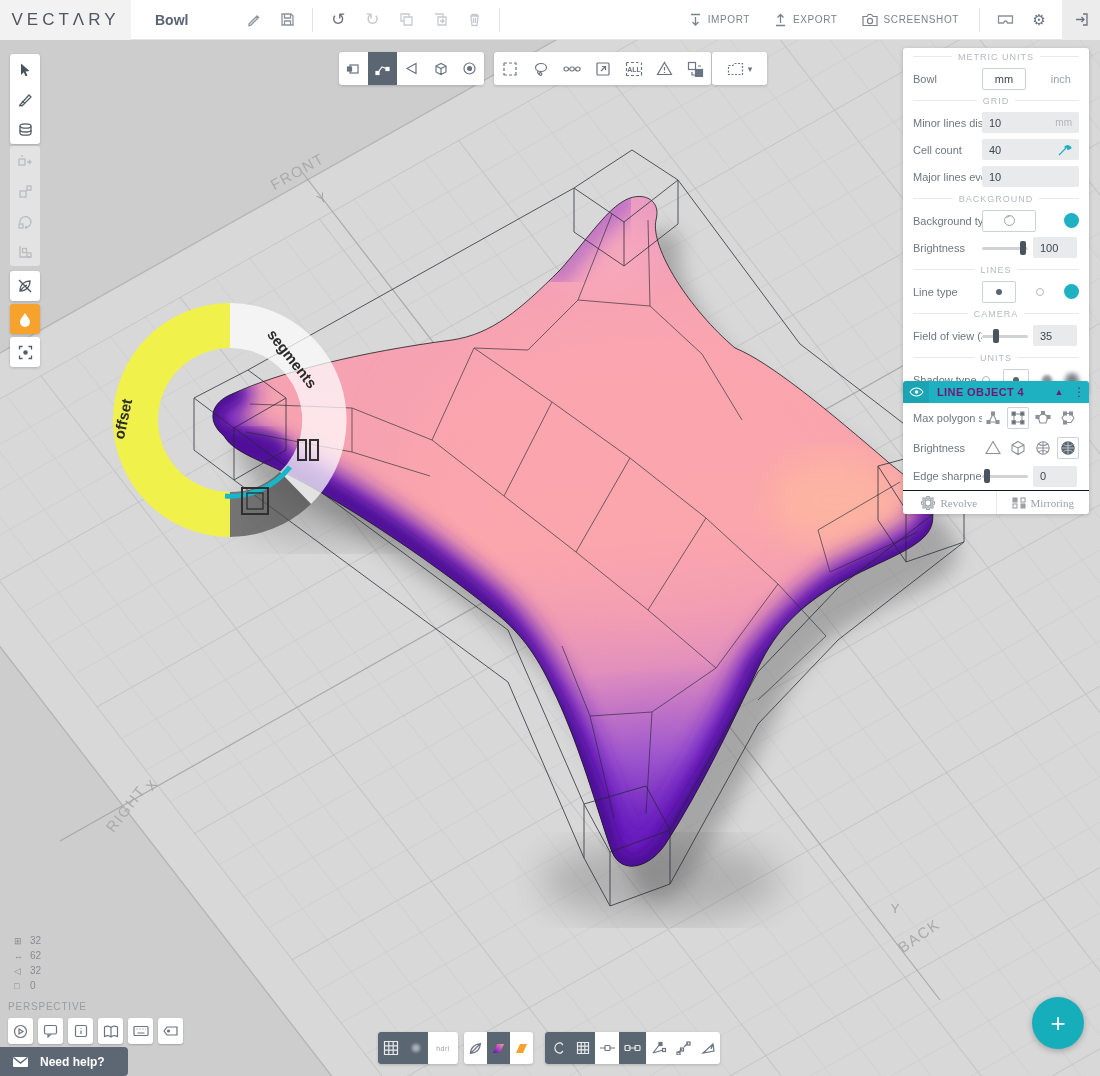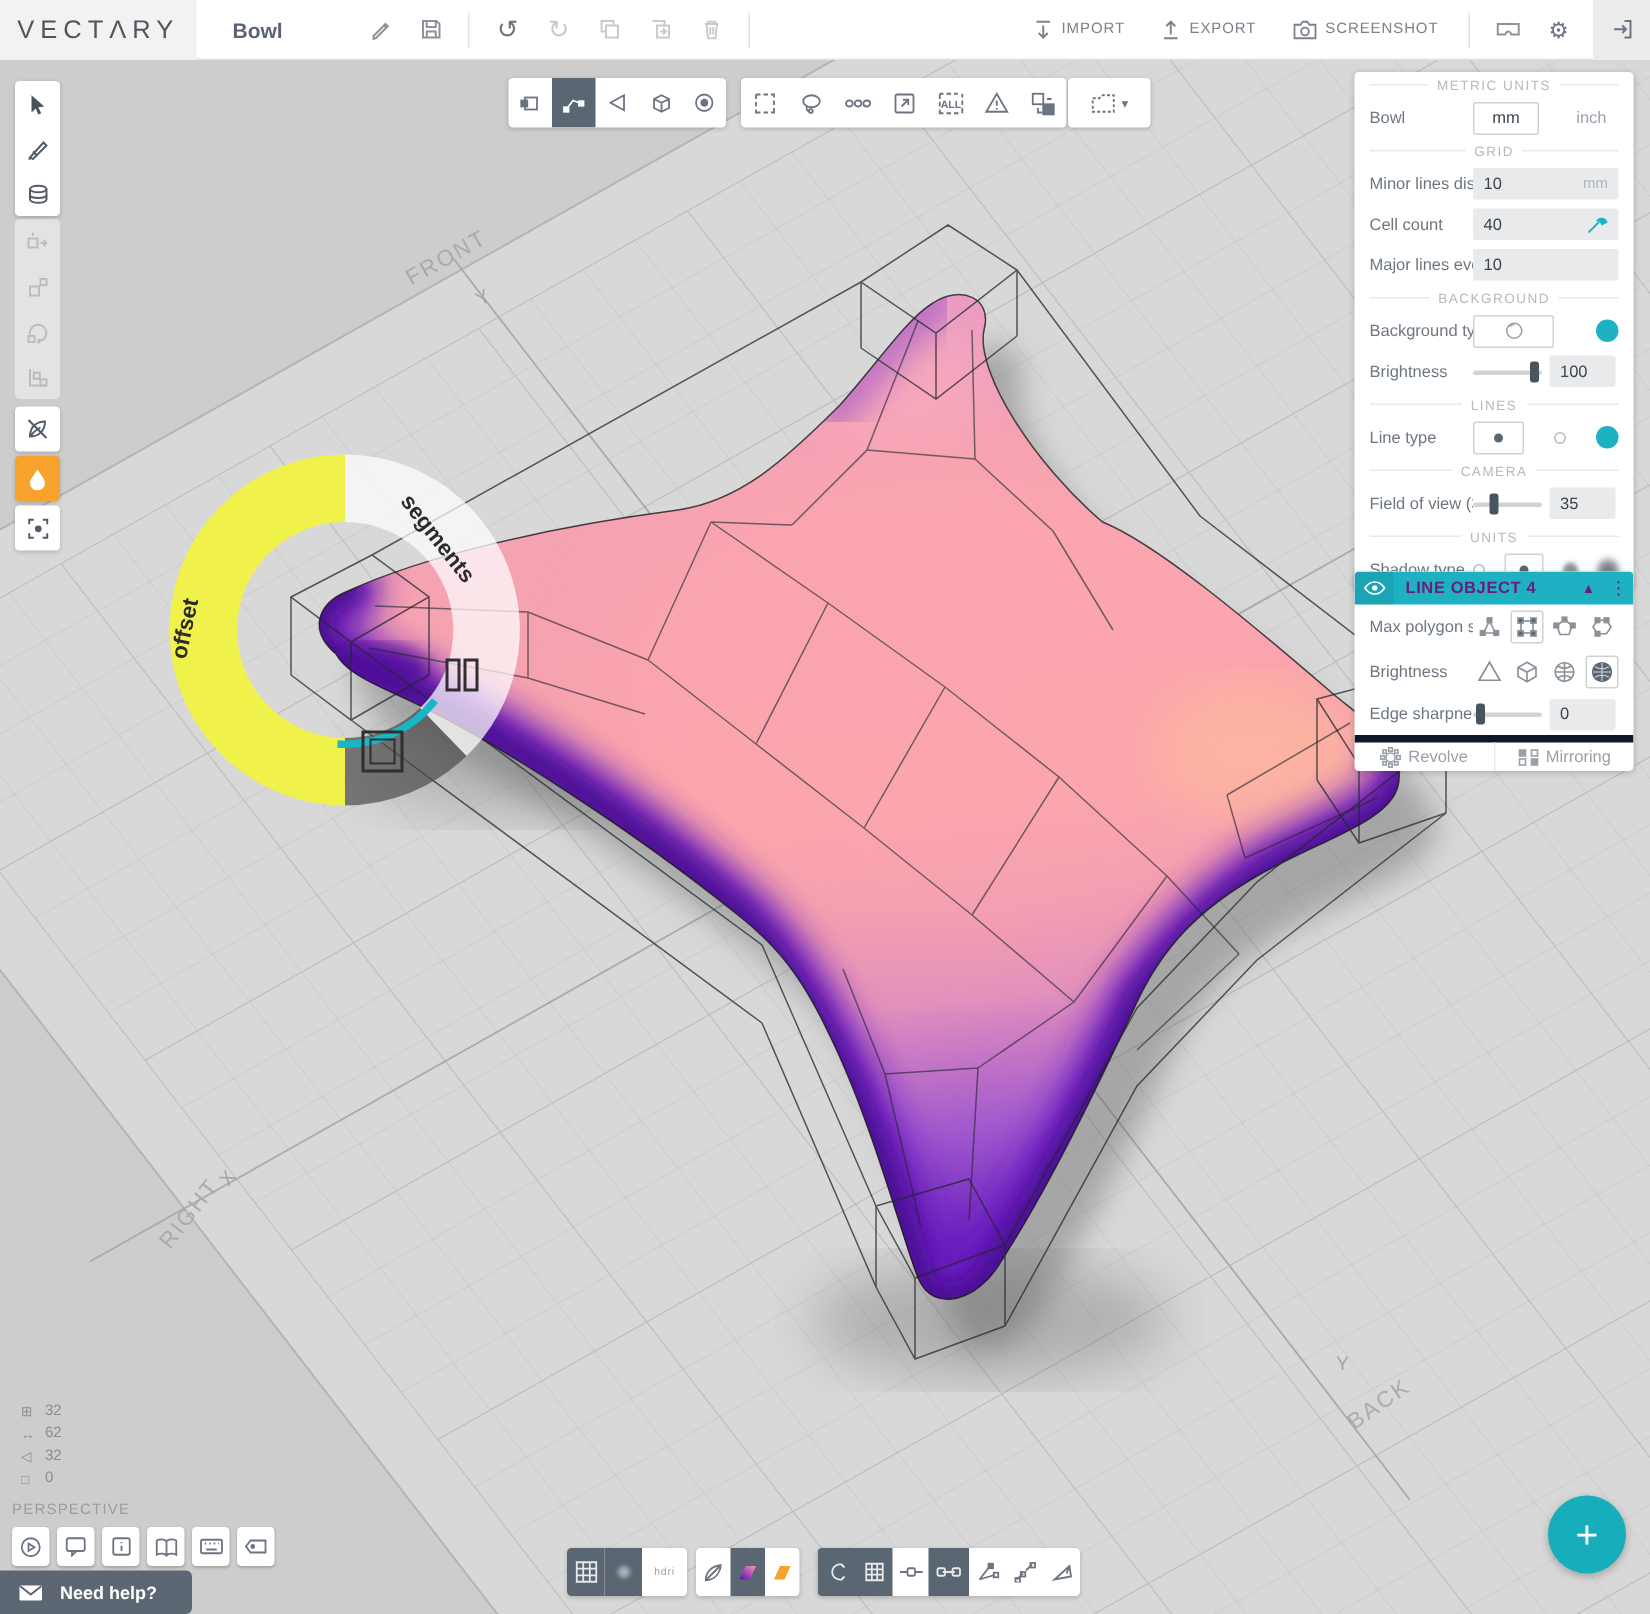--- a/index.html
+++ b/index.html
@@ -67,21 +67,21 @@
   .opanel { position:absolute; left:903px; top:381px; width:186px; background:#fff; border-radius:3px; box-shadow:0 1px 4px rgba(0,0,0,.18); z-index:10; overflow:hidden; }
   .ohead { height:22px; display:flex; align-items:center; color:#701a75; }
   .ohead .eye { width:26px; height:22px; display:flex; align-items:center; justify-content:center; background:rgba(0,0,0,.07); cursor:pointer; }
   .ohead .ttl { flex:1; font-size:11px; font-weight:700; letter-spacing:.4px; padding-left:8px; }
   .ohead .hicon { width:20px; text-align:center; font-size:9px; cursor:pointer; }
   .obody { padding:0 10px; }
   .icon4 { width:97px; display:flex; align-items:center; justify-content:space-between; }
   .ibox { width:22px; height:22px; display:flex; align-items:center; justify-content:center; border-radius:2px; cursor:pointer; }
   .ibox.sel { border:1px solid #cdd2d6; }
   .ibox svg { stroke:#8a9199; fill:none; stroke-width:1.1; }
-  .ofoot { display:flex; border-top:5px solid #0f172a; height:24px; }
+  .ofoot { display:flex; border-top:1px solid #0f172a; height:24px;font-family:Liberation Serif, serif; }
   .ofoot .fbtn { flex:1; display:flex; align-items:center; justify-content:center; gap:5px; font-size:11px; color:#9aa1a8; cursor:pointer; }
   .ofoot .fbtn:first-child { border-right:1px solid #e7e9ea; }
   .ofoot svg { stroke:#9aa1a8; fill:none; stroke-width:1.1; }
 
   
   .stats { position:absolute; left:14px; top:933px; z-index:10; }
   .stat-row { display:flex; align-items:center; gap:6px; height:15px; color:#878c91; }
   .stat-row .g { font-size:9px; width:10px; }
   .stat-row .v { font-size:10px; }
   .persp { position:absolute; left:8px; top:1001px; font-size:10px; letter-spacing:.8px; color:#989da2; z-index:10; }

